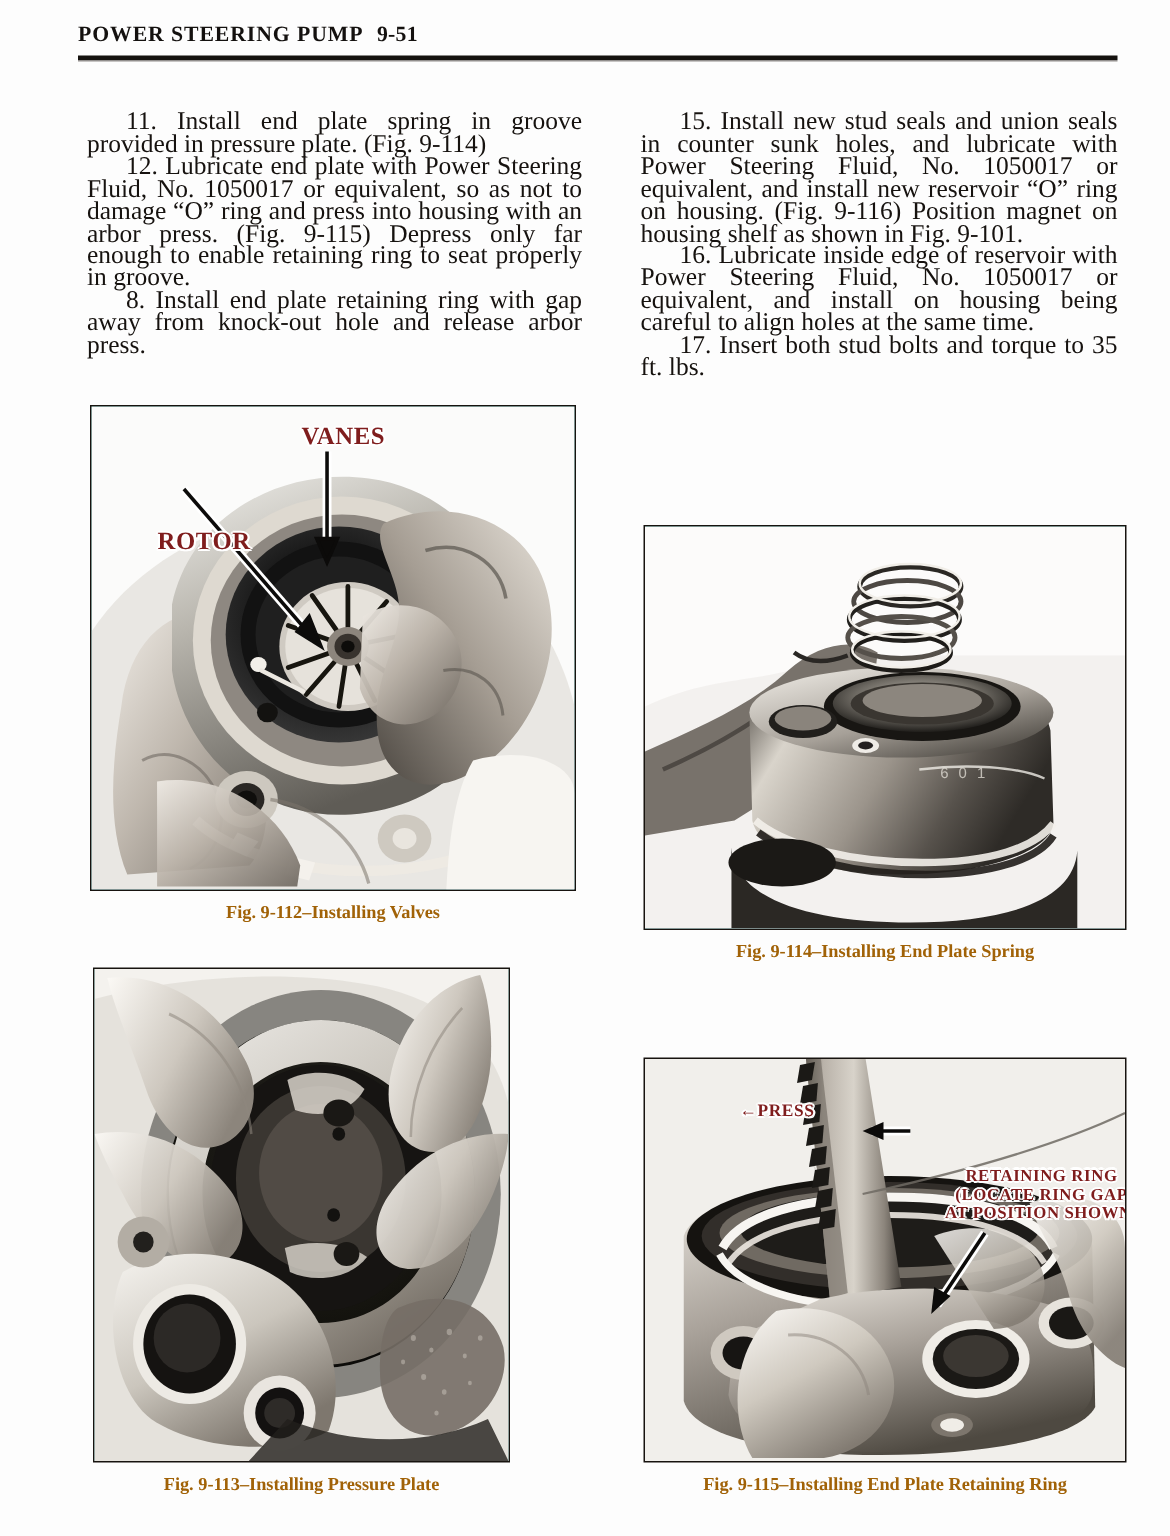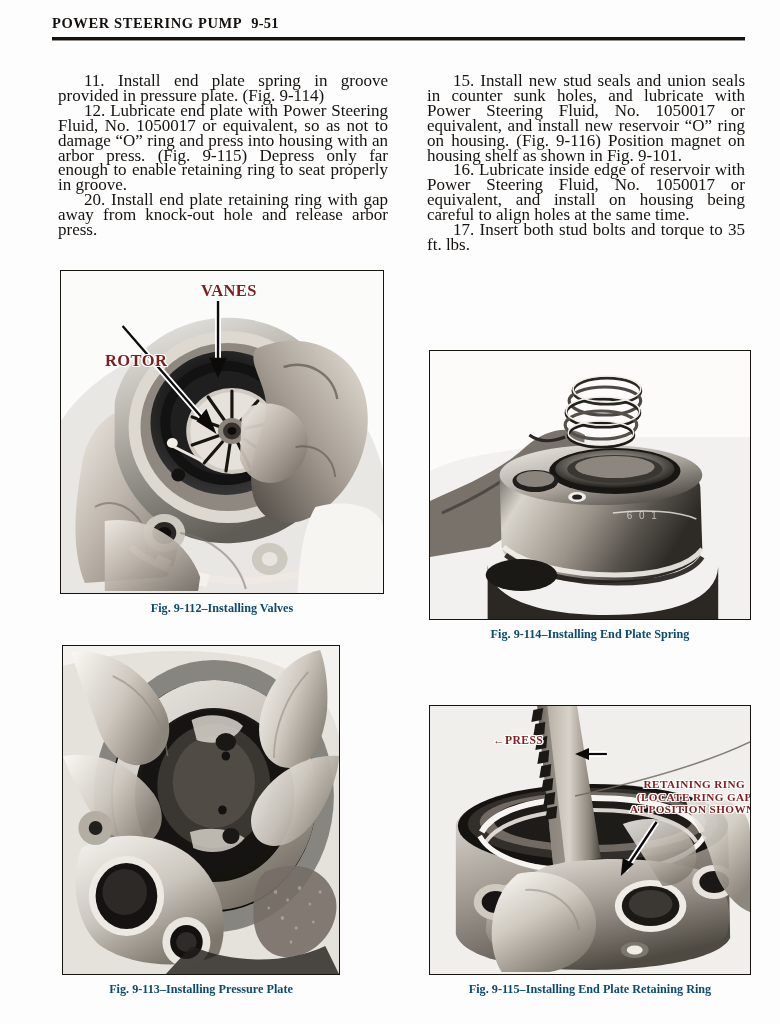--- a/index.html
+++ b/index.html
@@ -92,21 +92,21 @@
     border: 1.6px solid #17130f;
     background: #ffffff;
     overflow: hidden;
   }
   .caption {
     margin-top: 7px;
     text-align: center;
     font-family: "Liberation Serif", serif;
     font-weight: bold;
     font-size: 12.2px;
-    color: #0c4a6e;
+    color: #a16207;
     white-space: nowrap;
   }
 
   #fig-112 { left: 60px;  top: 270px; width: 324px; }
   #fig-112 .frame { height: 322px; }
 
   #fig-114 { left: 429px; top: 350px; width: 322px; }
   #fig-114 .frame { height: 268px; }
 
   #fig-113 { left: 62px;  top: 645px; width: 278px; }
@@ -149,21 +149,21 @@
 <div class="page">
 
   <div class="header">
     <span class="header-title">POWER STEERING PUMP</span><span class="header-page">9-51</span>
   </div>
   <div class="header-rule"></div>
 
   <div class="col col-left">
     <p class="para">11. Install end plate spring in groove provided in pressure plate. (Fig. 9-114)</p>
     <p class="para">12. Lubricate end plate with Power Steering Fluid, No. 1050017 or equivalent, so as not to damage “O” ring and press into housing with an arbor press. (Fig. 9-115) Depress only far enough to enable retaining ring to seat properly in groove.</p>
-    <p class="para">20. Install end plate retaining ring with gap away from knock-out hole and release arbor press.</p>
+    <p class="para">8. Install end plate retaining ring with gap away from knock-out hole and release arbor press.</p>
   </div>
 
   <div class="col col-right">
     <p class="para">15. Install new stud seals and union seals in counter sunk holes, and lubricate with Power Steering Fluid, No. 1050017 or equivalent, and install new reservoir “O” ring on housing. (Fig. 9-116) Position magnet on housing shelf as shown in Fig. 9-101.</p>
     <p class="para">16. Lubricate inside edge of reservoir with Power Steering Fluid, No. 1050017 or equivalent, and install on housing being careful to align holes at the same time.</p>
     <p class="para">17. Insert both stud bolts and torque to 35 ft. lbs.</p>
   </div>
 
   <div class="figure" id="fig-112">
     <div class="frame">

